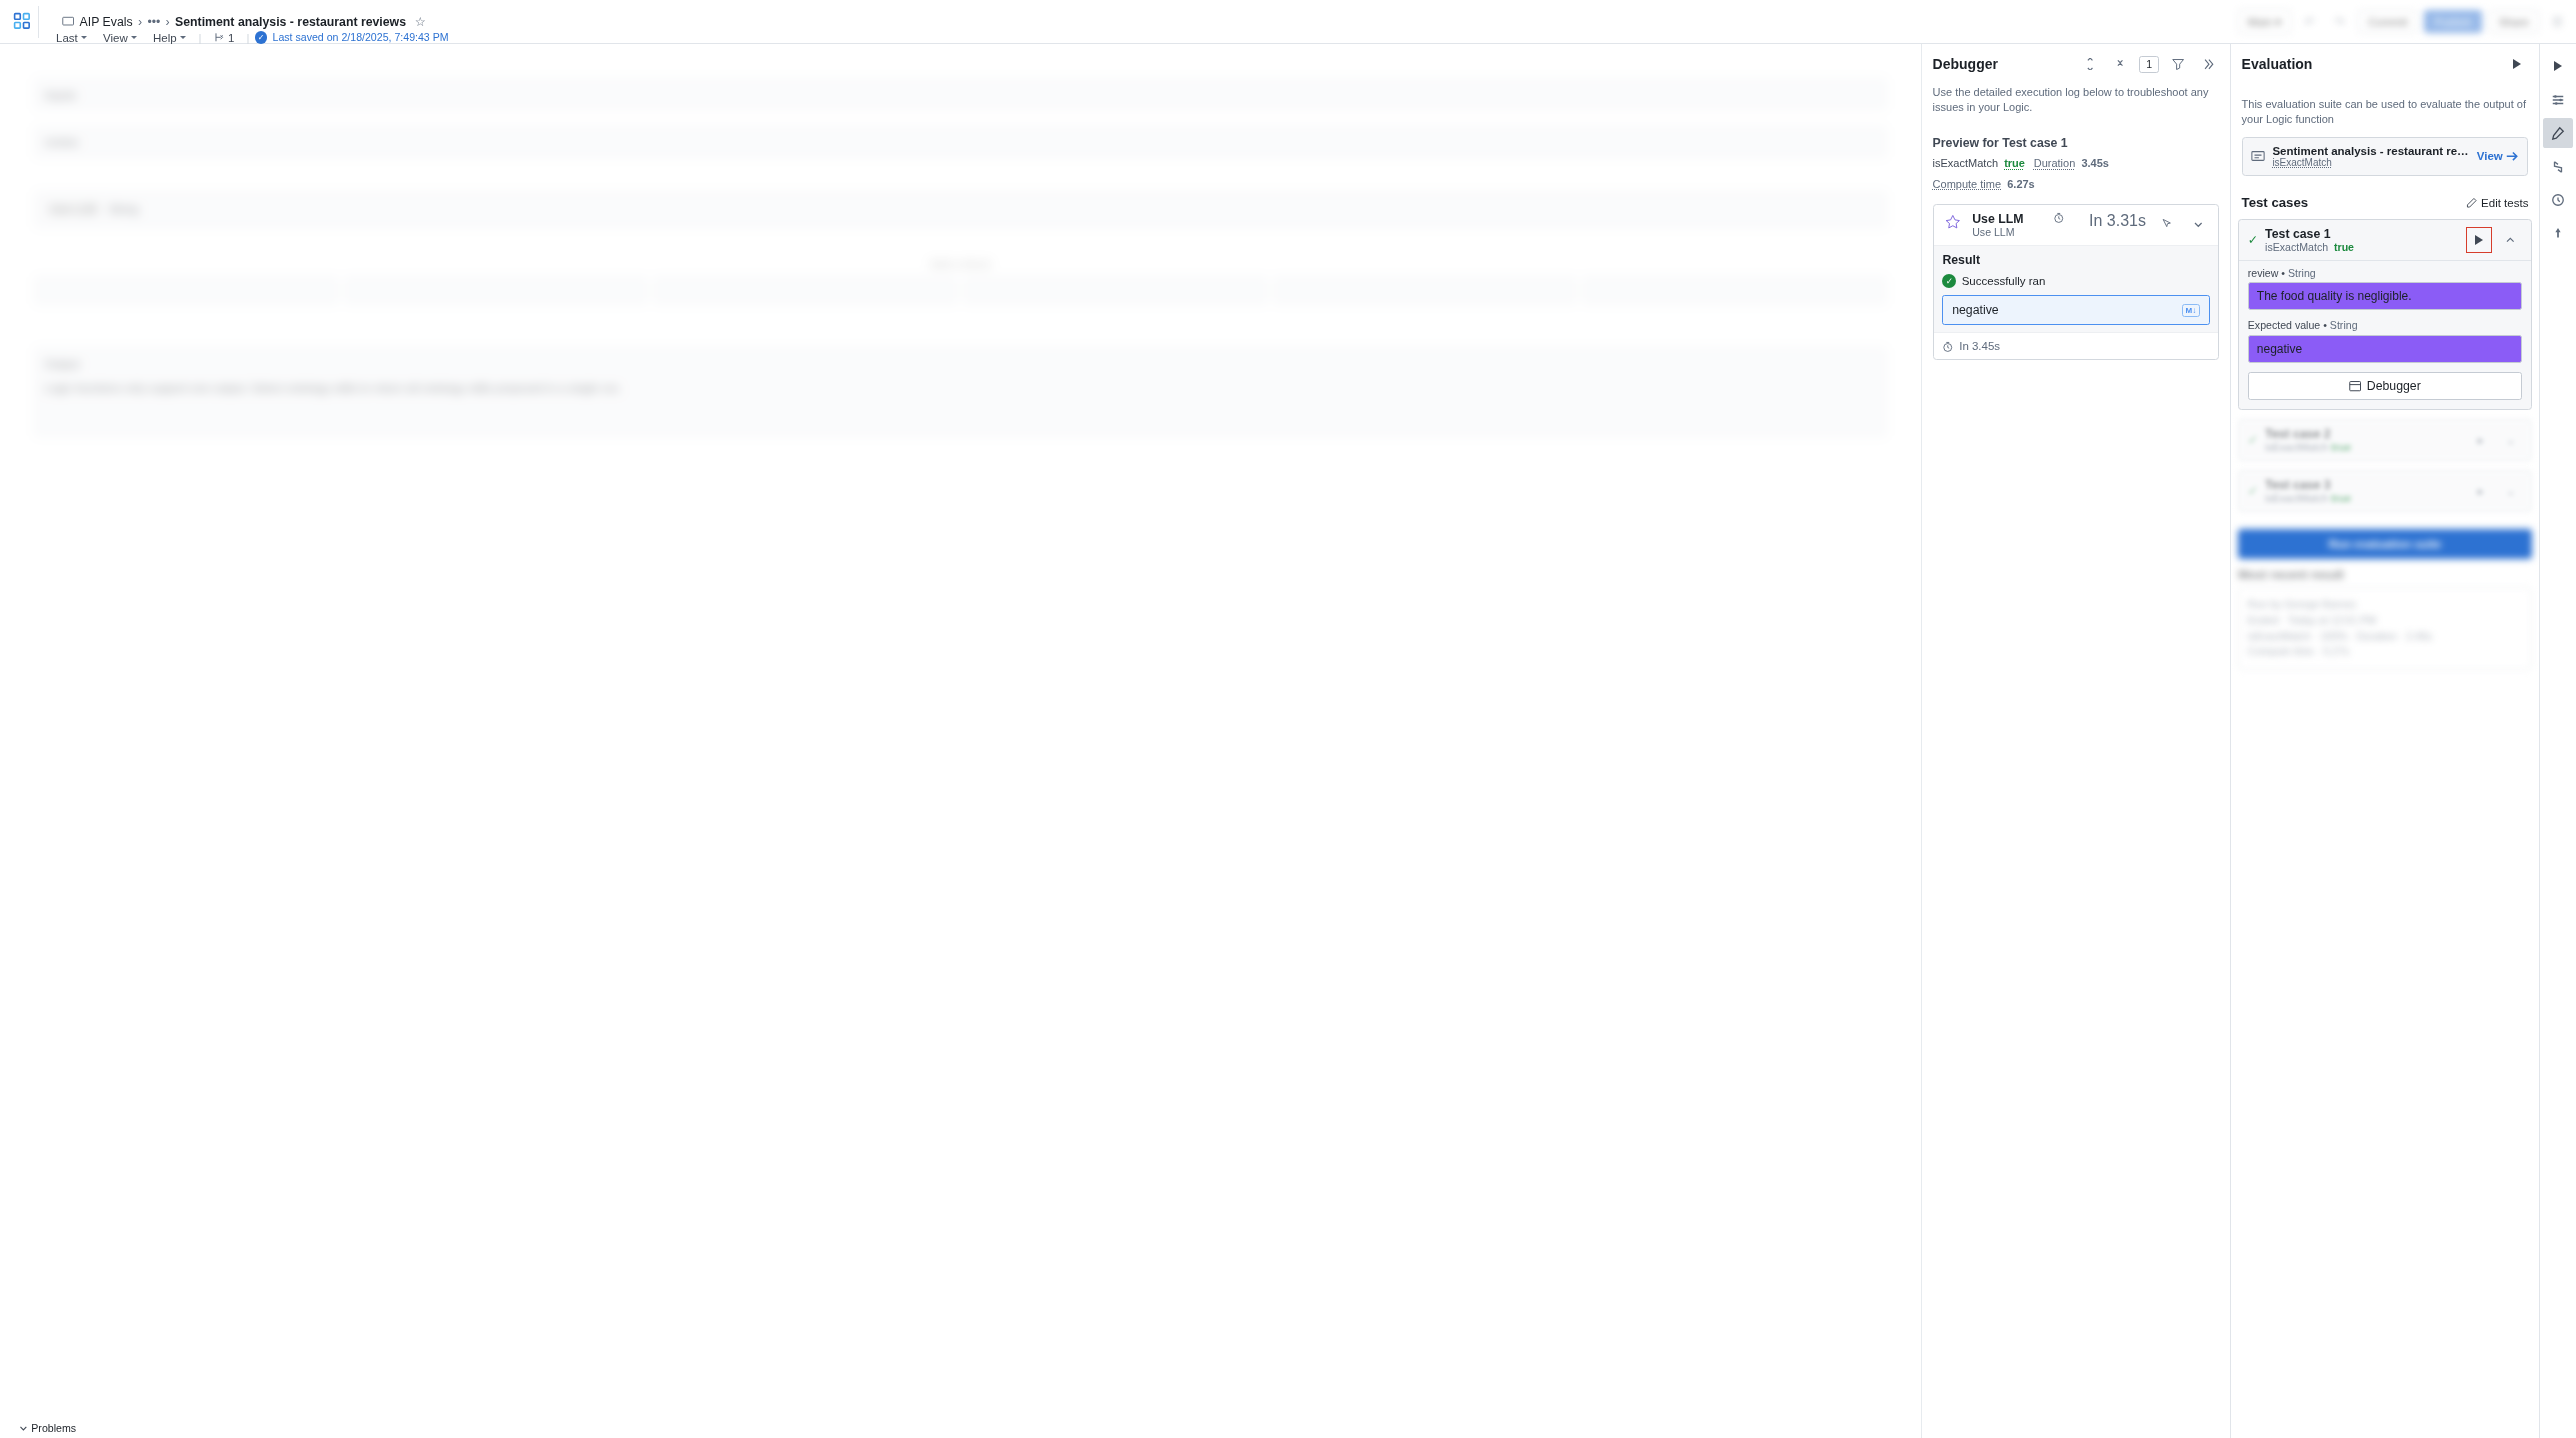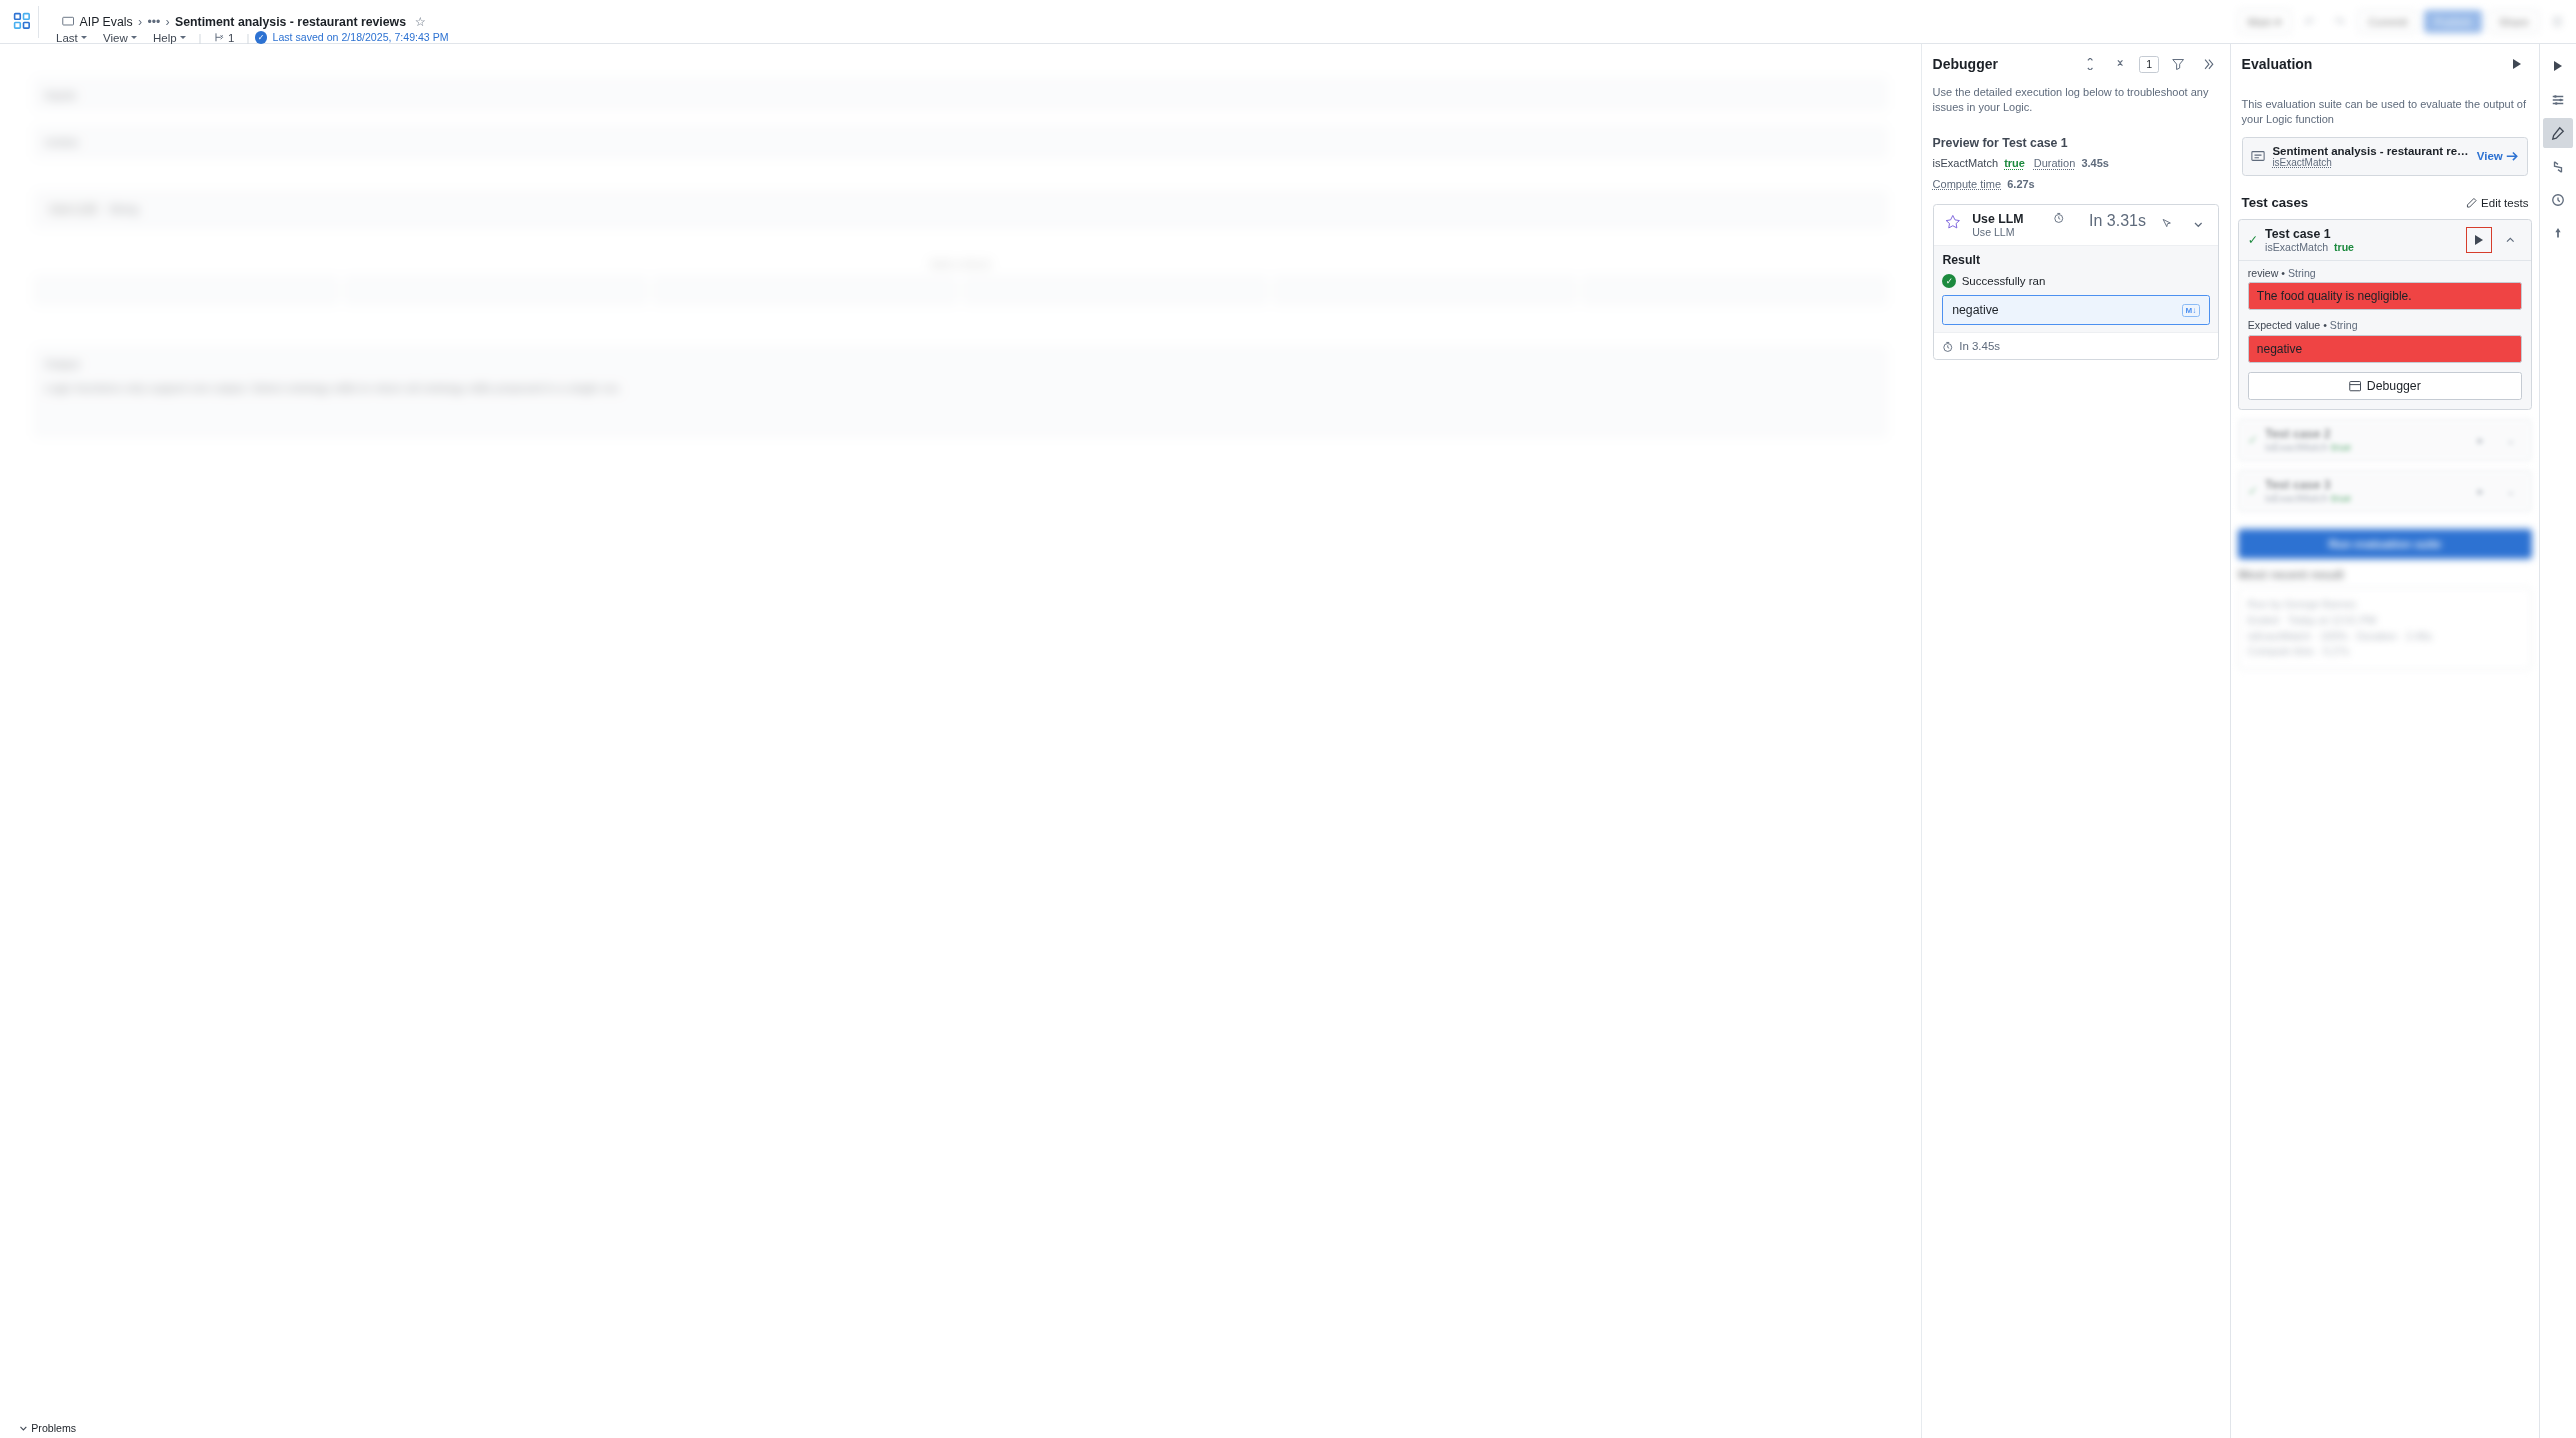--- a/index.html
+++ b/index.html
@@ -75,21 +75,21 @@
 .tc-check { color: #1c8a3e; font-size: 12.3px; }
 .tc-title { display: flex; flex-direction: column; flex: 1; }
 .tc-title .t1 { font-weight: 600; font-size: 12.3px; }
 .tc-title .t2 { font-size: 10.6px; color: #5f6b7c; }
 .tc-title .t2 .green { color: #1c8a3e; font-weight: 600; }
 .play-hl { border: 1.8px solid #d63d2c; width: 26.4px; height: 26.4px; display: inline-flex; align-items: center; justify-content: center; cursor: pointer; }
 .play-triangle { width: 0; height: 0; border-top: 5.3px solid transparent; border-bottom: 5.3px solid transparent; border-left: 8px solid #404854; }
 .testcase-body { padding: 5.3px 8.8px 8.8px; border-top: 0.9px solid #e1e5ea; }
 .field-label { font-size: 10.6px; color: #404854; margin-bottom: 3.5px; }
 .field-label .type { color: #5f6b7c; }
-.field-input { border: 0.9px solid #c5cbd3; border-radius: 2.6px; background: #ef4444; padding: 6.2px 8px; font-size: 12px; margin-bottom: 8.8px; }
+.field-input { border: 0.9px solid #c5cbd3; border-radius: 2.6px; background: #8b5cf6; padding: 6.2px 8px; font-size: 12px; margin-bottom: 8.8px; }
 .debugger-btn { border: 0.9px solid #c5cbd3; border-radius: 2.6px; background: #fff; padding: 6.2px; text-align: center; font-size: 12.3px; cursor: pointer; display: flex; align-items: center; justify-content: center; gap: 5.3px; }
 
 .testcase-collapsed { border: 0.9px solid #d3d8de; border-radius: 3.5px; margin: 3.5px 7px 8.8px; padding: 7px 8.8px; display: flex; align-items: center; gap: 7px; filter: blur(2.6px); opacity: 0.5; background: #f6f7f9; }
 
 .run-suite { margin: 17.6px 7px 8.8px; background: #2d72d2; color: #fff; border-radius: 3.5px; padding: 8.8px; text-align: center; font-weight: 600; filter: blur(3.5px); }
 .recent-result { margin: 5.3px 7px; filter: blur(3.5px); opacity: 0.5; }
 .recent-result h5 { font-size: 12.3px; font-weight: 700; margin-bottom: 5.3px; }
 .recent-box { border: 0.9px solid #d3d8de; border-radius: 3.5px; padding: 8.8px; font-size: 10.6px; color: #5f6b7c; line-height: 1.5; }
 
 

